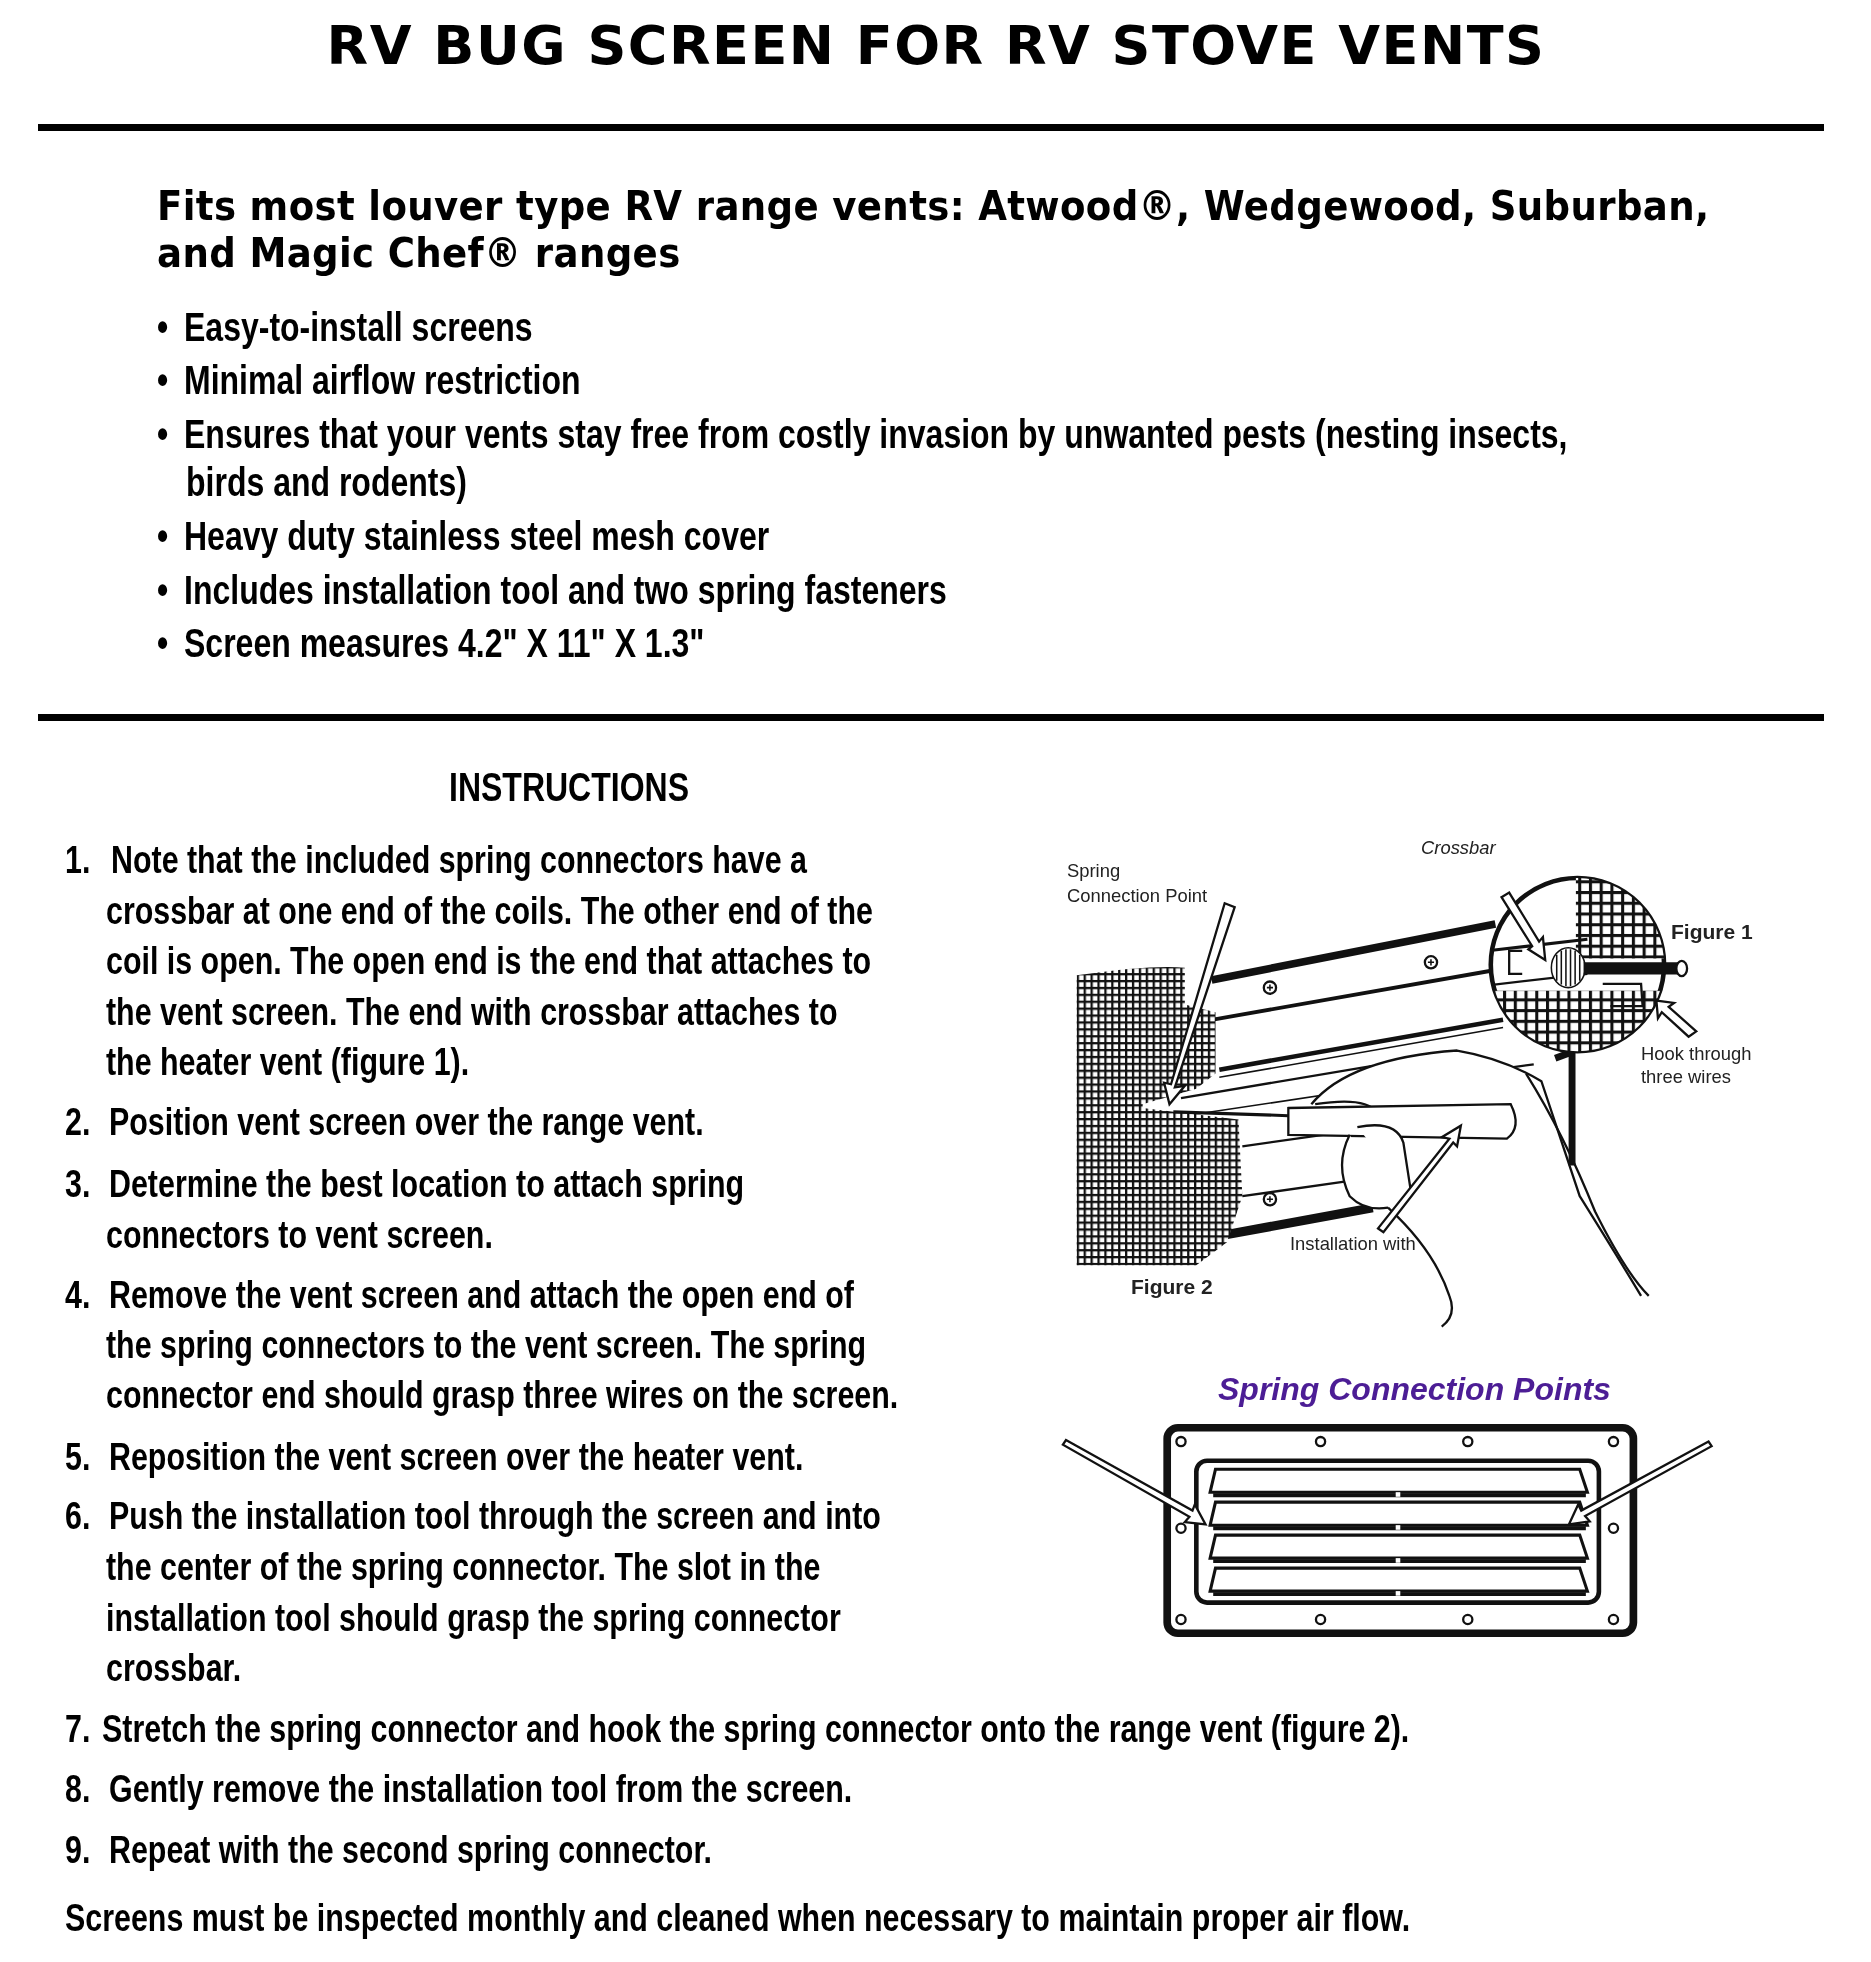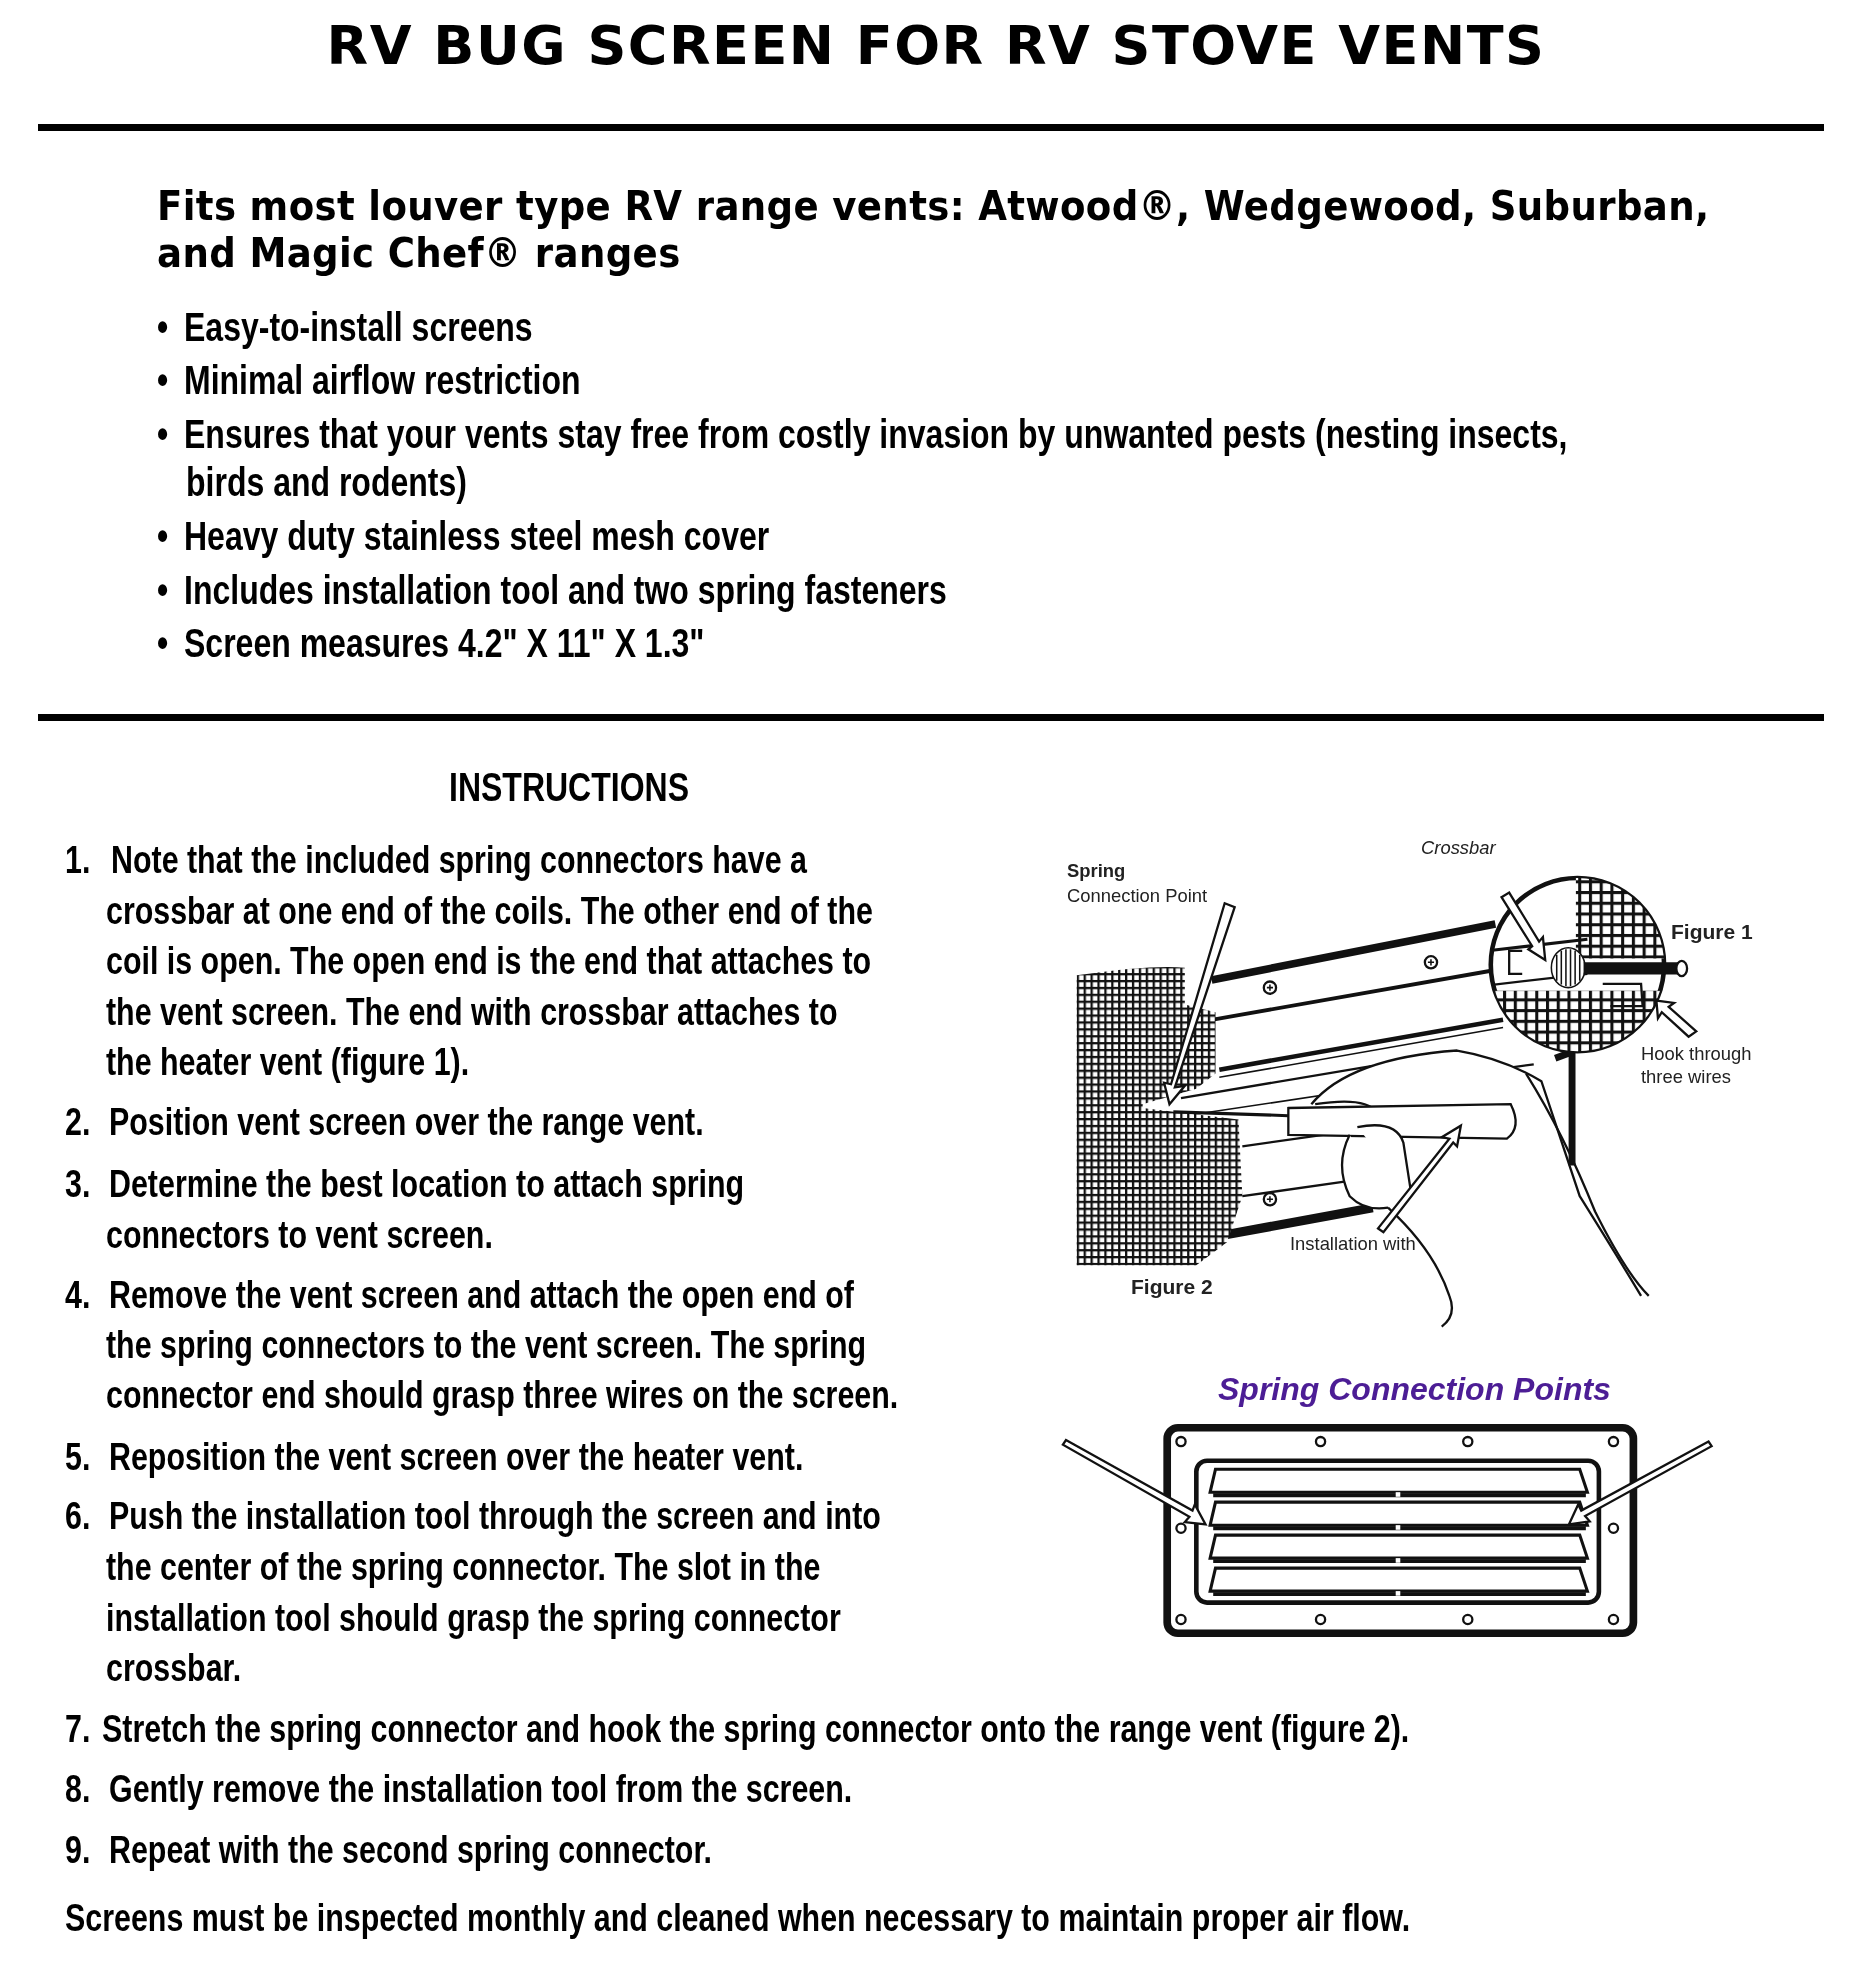--- a/index.html
+++ b/index.html
@@ -209,21 +209,21 @@
 
       <g stroke="#111" stroke-width="3" fill="#fff">
         <path d="M1958 1170 L1968 1164 L2007 1228 L2012 1222 L2015 1252 L1993 1238 L1998 1234 Z"></path>
       </g>
 
       <g stroke="#111" stroke-width="3" fill="#fff">
         <path d="M2212 1345 L2202 1352 L2167 1320 L2162 1328 L2160 1305 L2183 1308 L2176 1313 Z"></path>
       </g>
     </svg>
 
-    <span class="abs fig-label" style="left:1067px; top:860px;font-weight:bold;">Spring</span>
+    <span class="abs fig-label" style="left:1067px; top:860px;">Spring</span>
     <span class="abs fig-label" style="left:1067px; top:885px;">Connection Point</span>
     <span class="abs fig-label" style="left:1421px; top:837px;font-style:italic;">Crossbar</span>
     <span class="abs fig-bold" style="left:1671px; top:884px;margin-top:36px;">Figure 1</span>
     <span class="abs fig-label" style="left:1641px; top:1043px;">Hook through</span>
     <span class="abs fig-label" style="left:1641px; top:1066px;">three wires</span>
     <span class="abs fig-label" style="left:1290px; top:1233px;">Installation with</span>
     <span class="abs fig-bold" style="left:1131px; top:1275px;">Figure 2</span>
   </div>
 
   <div>

